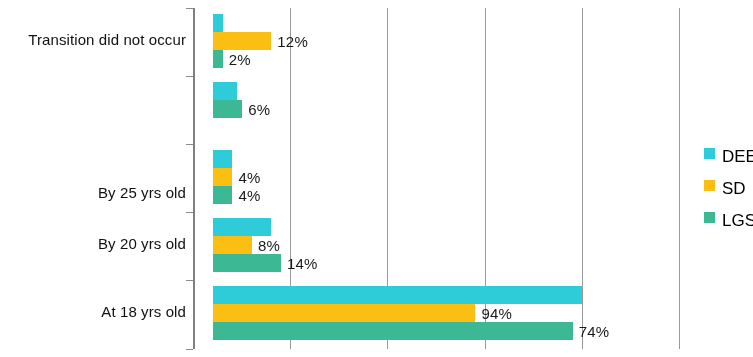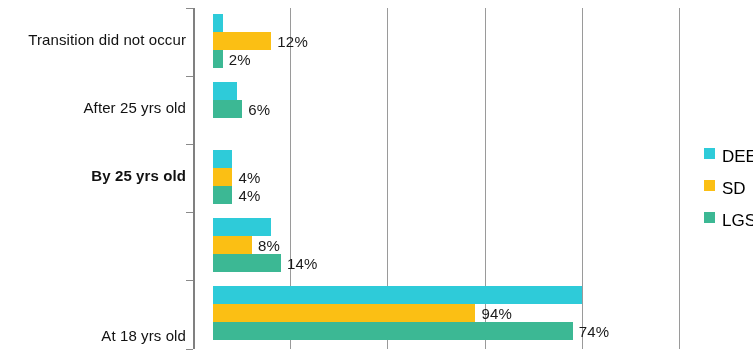--- a/index.html
+++ b/index.html
@@ -132,23 +132,23 @@
     margin-top: 8px;
   }
 </style>
 </head>
 <body>
 
 <div id="chart-root">
 
   <div class="cat-labels">
       <div class="cat-label" style="top: 23px;">Transition did not occur</div>
-      <div class="cat-label" style="top: 91px;">After 25 yrs old</div>
-      <div class="cat-label" style="top: 159px; font-weight: bold;">By 25 yrs old</div>
-      <div class="cat-label" style="top: 295px; margin-top: 24px;">At 18 yrs old</div>
+      <div class="cat-label" style="top: 176px;">By 25 yrs old</div>
+      <div class="cat-label" style="top: 227px;">By 20 yrs old</div>
+      <div class="cat-label" style="top: 295px;">At 18 yrs old</div>
     </div>
 
   <div class="plot-area">
       <div class="gridline" style="left: 97.2px;"></div>
       <div class="gridline" style="left: 194.4px;"></div>
       <div class="gridline" style="left: 291.6px;"></div>
       <div class="gridline" style="left: 388.8px;"></div>
       <div class="gridline" style="left: 486px;"></div>
       <div class="axis-tick" style="left: -7px; top: 0px;"></div>
       <div class="axis-tick" style="left: -7px; top: 68px;"></div>

